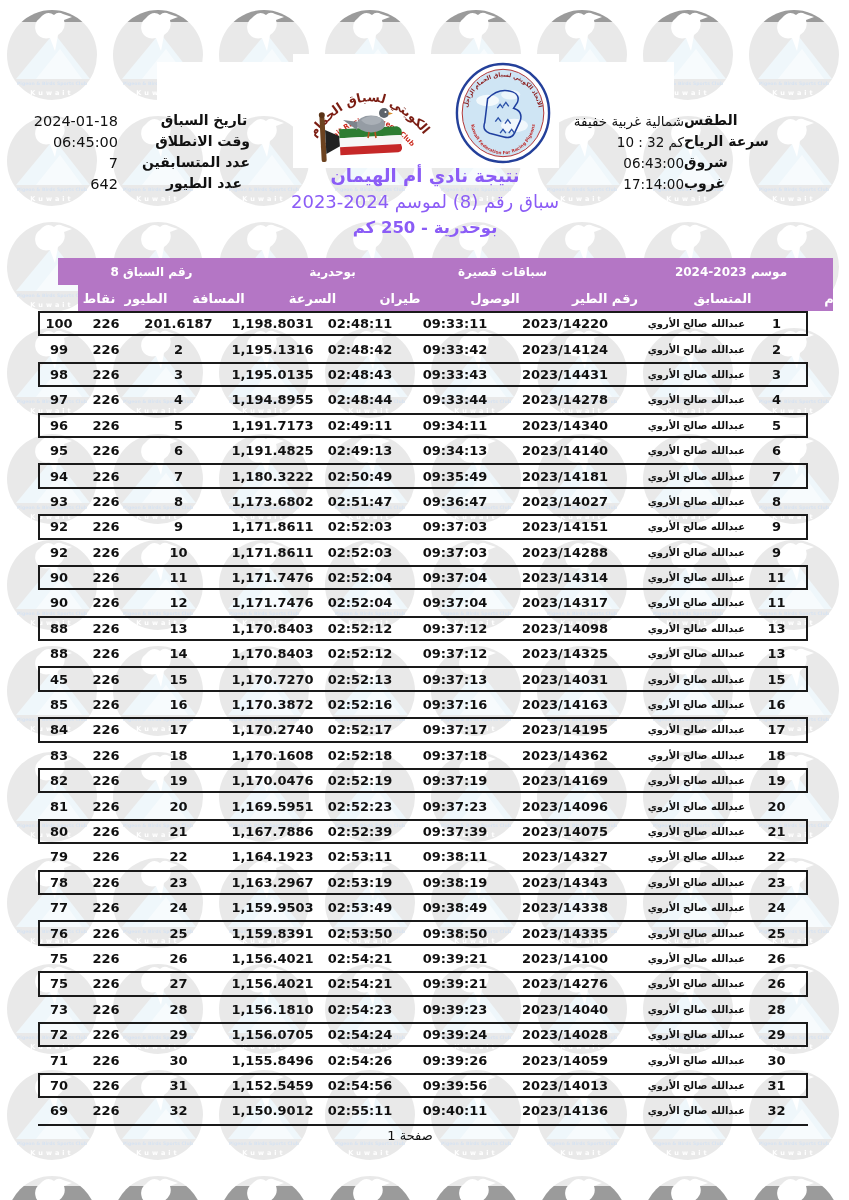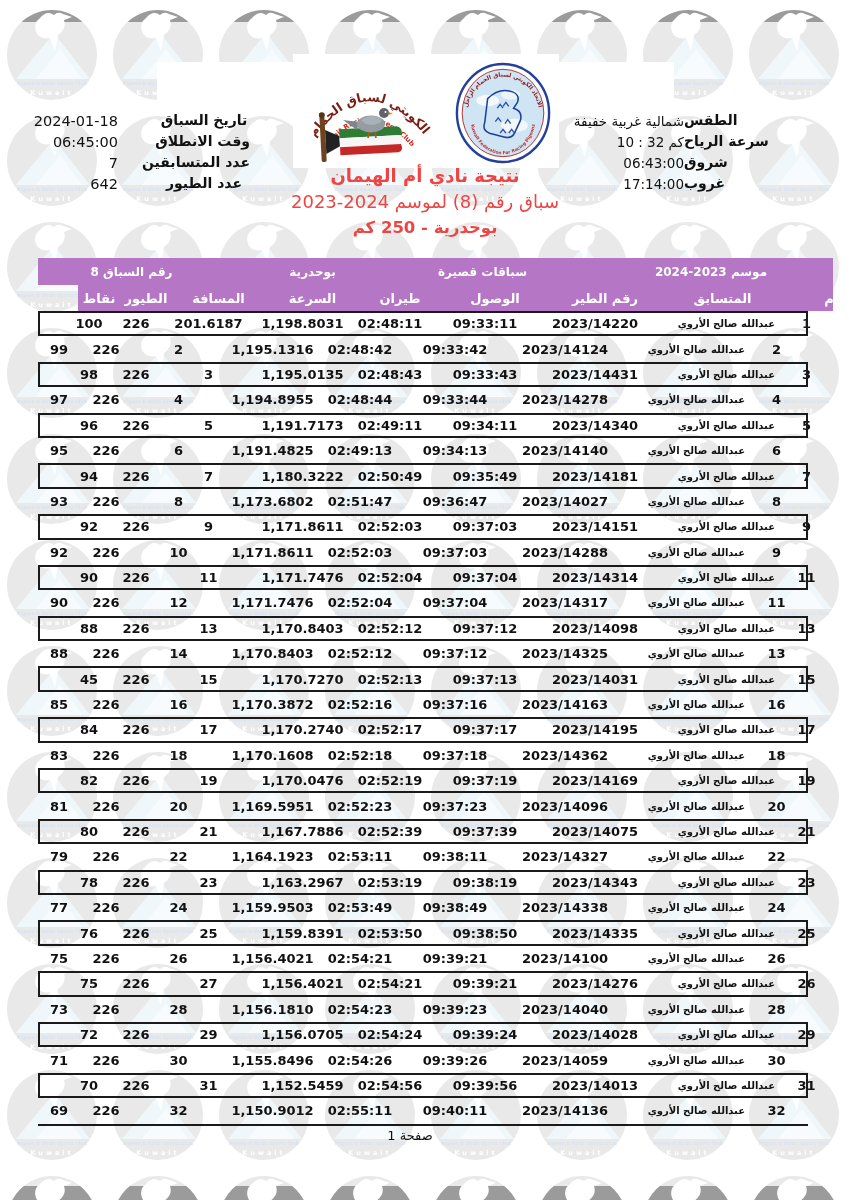--- a/index.html
+++ b/index.html
@@ -19,44 +19,44 @@
   
   .info{position:absolute;top:112px;display:grid;grid-template-columns:100px 130px;row-gap:4px;}
   .info .lbl{font-weight:bold;font-size:14px;direction:rtl;text-align:left;white-space:nowrap;}
   .info .val{font-size:14.5px;direction:ltr;text-align:right;white-space:nowrap;padding-top:1px;}
   #info-left{left:22px;width:230px;grid-template-columns:96px 132px;}
   #info-left .lbl{text-align:center;margin-left:40px;}
   #info-right{left:542px;width:244px;grid-template-columns:142px 100px;}
   #info-right .val{font-size:13.5px;}
 
   
-  .title{position:absolute;left:255px;top:163px;width:340px;text-align:center;color:#ef4444;direction:rtl;}
+  .title{position:absolute;left:255px;top:163px;width:340px;text-align:center;color:#8b5cf6;direction:rtl;}
   .title .t1{font-size:18px;font-weight:bold;line-height:26px;}
   .title .t2{font-size:18px;font-weight:normal;line-height:26px;}
   .title .t3{font-size:16.5px;font-weight:bold;line-height:25px;}
 
   
   #logo-left{position:absolute;left:297px;top:58px;}
   #logo-right{position:absolute;left:455px;top:62px;}
 
   
   .rtable{position:absolute;left:38px;top:258px;width:795px;}
   .grp,.hdr{display:grid;background:#b476c5;color:#fff;align-items:center;text-align:center;}
-  .grp{grid-template-columns:187px 175px 220px 213px;height:27px;font-size:12px;font-weight:bold;}
+  .grp{grid-template-columns:187px 175px 220px 213px;height:27px;font-size:12px;font-weight:bold;margin-left:20px;}
   .grp .gcell{direction:rtl;white-space:nowrap;}
   .grp .g4{text-align:center;padding-left:0;padding-right:31px;box-sizing:border-box;}
   .grp .g3{padding-right:55px;box-sizing:border-box;}
   .hdr{grid-template-columns:42px 52px 93px 95px 80px 110px 110px 125px 88px;height:26px;font-size:13px;font-weight:bold;margin-left:40px;}
   .hdr .hcell{direction:rtl;white-space:nowrap;}
   .rows{width:770px;}
   .row{display:grid;grid-template-columns:42px 52px 93px 95px 80px 110px 110px 125px 63px;
        height:25.4px;align-items:center;text-align:center;}
   .row .cell{font-weight:bold;font-size:13px;white-space:nowrap;direction:ltr;}
   .row .cell.name{font-size:10px;direction:rtl;margin-left:36px;}
-  .row.boxed{outline:2px solid #1a1a1a;outline-offset:-2px;padding-left:30px;}
+  .row.boxed{outline:2px solid #1a1a1a;outline-offset:-2px;}
   .tbl-bottom{width:770px;border-top:2px solid #1a1a1a;}
 
   .footer{position:absolute;left:330px;top:1128px;width:160px;text-align:center;
           font-size:13px;direction:ltr;}
 </style>
 </head>
 <body>
 
 <svg id="watermark" width="849" height="1200" viewBox="0 0 849 1200">
   <defs>

